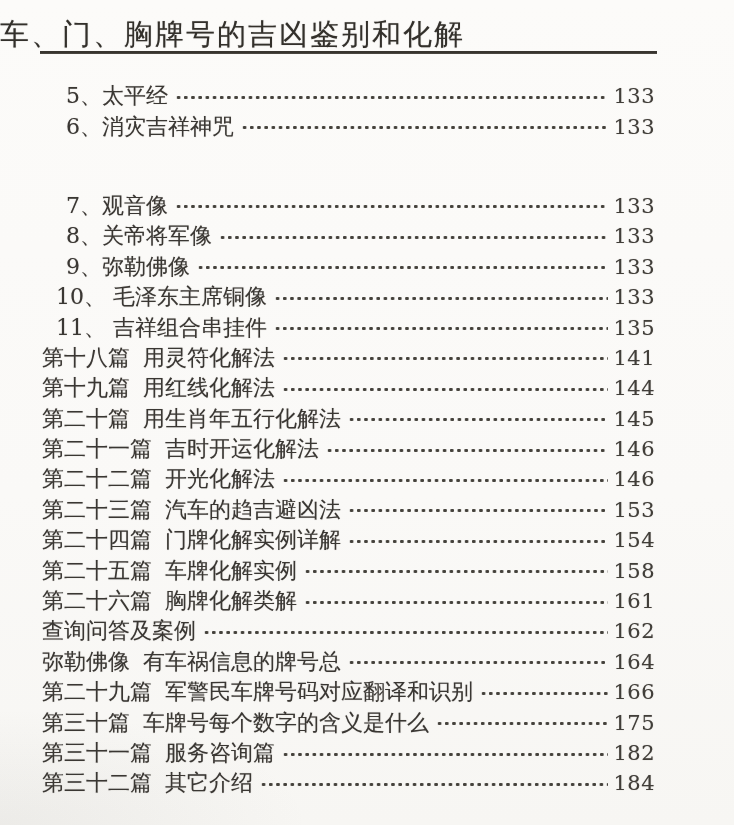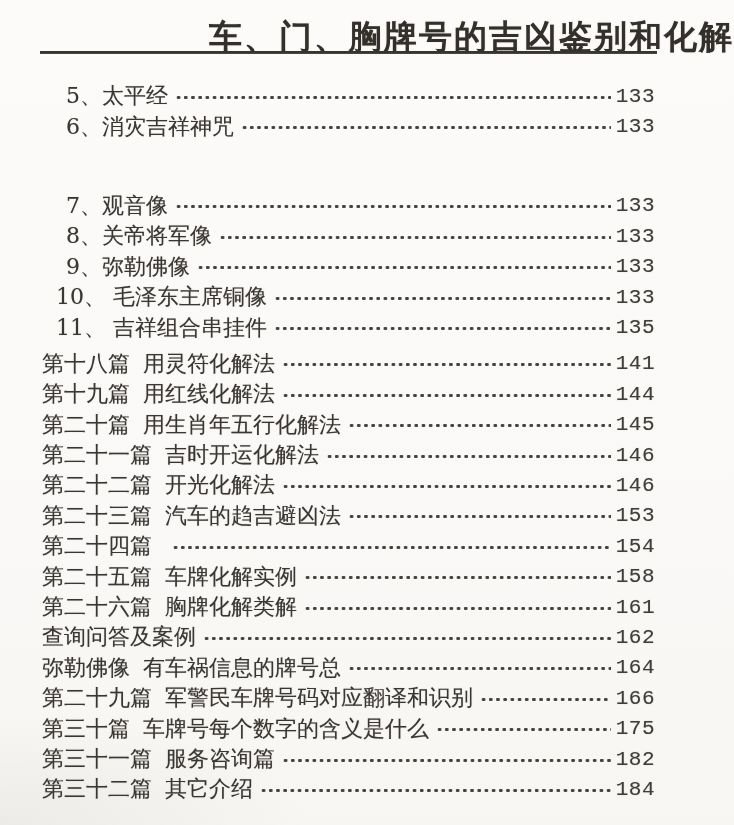--- a/index.html
+++ b/index.html
@@ -16,23 +16,23 @@
     color: #3a3733;
     background:
       radial-gradient(ellipse 60% 20% at 0% 100%, rgba(140,138,132,0.10), rgba(0,0,0,0) 70%),
       linear-gradient(180deg, #fcfbf9 0%, #faf9f7 60%, #f7f6f3 100%);
   }
   .title {
     position: absolute;
     top: 15px;
     left: 0;
     right: 0;
-    text-align: right;
-    font-size: 33px;
-    font-weight: bold;
+    text-align: left;
+    font-size: 29px;
+    font-weight: normal;
     letter-spacing: 2px;
     color: #33302b;
     text-shadow: 0 0 1px rgba(80,76,70,0.45);
     white-space: nowrap;
   }
   .rule {
     position: absolute;
     top: 51px;
     left: 40px;
     width: 617px;
@@ -55,21 +55,21 @@
   .row {
     display: flex;
     align-items: center;
     height: 30.4px;
     font-size: 22px;
     white-space: nowrap;
     text-shadow: 0 0 1px rgba(80,76,70,0.40);
   }
   .group { margin: 0; }
   #group-2 { margin-top: 49px; }
-  #group-3 { margin-top: 6px; }
+  #group-3 { margin-top: 0; }
   
   #group-1 .row, #group-2 .row { padding-left: 24px; }
   #group-2 .row:nth-child(n+4) { padding-left: 14px; }
   .chapter { margin-right: 13px; }
   .chapter:empty { display: none; margin: 0; }
   .label { }
   .leader {
     flex: 1 1 auto;
     min-width: 18px;
     height: 5px;
@@ -78,21 +78,20 @@
     background-size: 7.2px 5px;
     background-repeat: repeat-x;
     background-position: left center;
   }
   .pagenum {
     font-size: 21px;
     letter-spacing: 0.5px;
     color: #413e39;
     min-width: 36px;
     text-align: center;
-    font-family: Liberation Mono, monospace;
   }
 </style>
 </head>
 <body>
 
 <div class="page">
   <div class="title">车、门、胸牌号的吉凶鉴别和化解</div>
   <div class="rule"></div>
   <div class="toc">
     <div class="group" id="group-1">
@@ -184,20 +183,21 @@
 
   <div class="row">
     <span class="chapter">第二十三篇</span>
     <span class="label">汽车的趋吉避凶法</span>
     <span class="leader"></span>
     <span class="pagenum">153</span>
   </div>
 
   <div class="row">
     <span class="chapter">第二十四篇</span>
+    <span class="label">门牌化解实例详解</span>
     <span class="leader"></span>
     <span class="pagenum">154</span>
   </div>
 
   <div class="row">
     <span class="chapter">第二十五篇</span>
     <span class="label">车牌化解实例</span>
     <span class="leader"></span>
     <span class="pagenum">158</span>
   </div>

